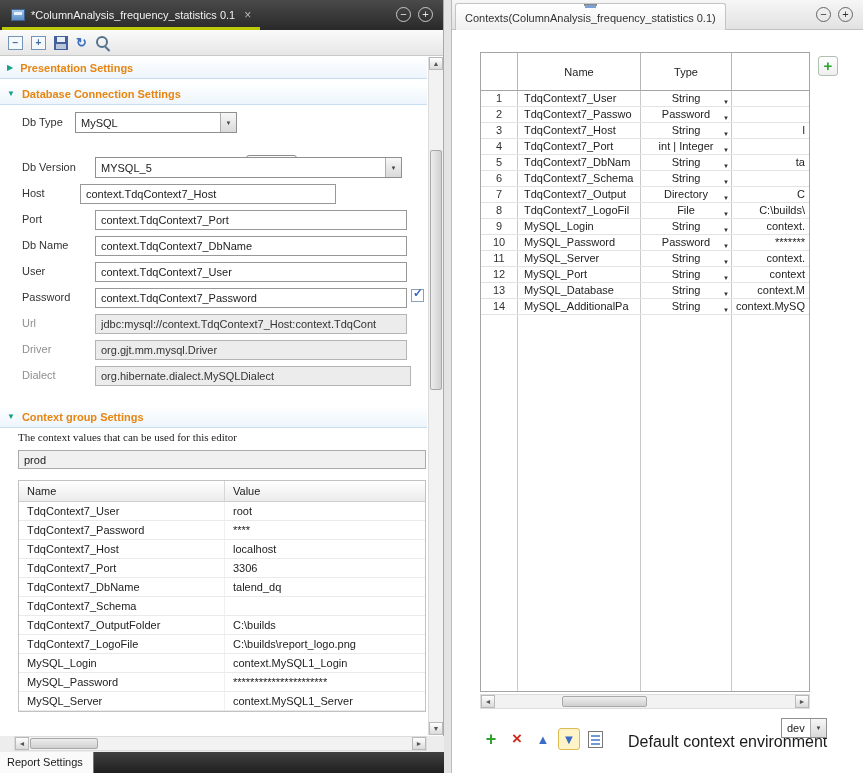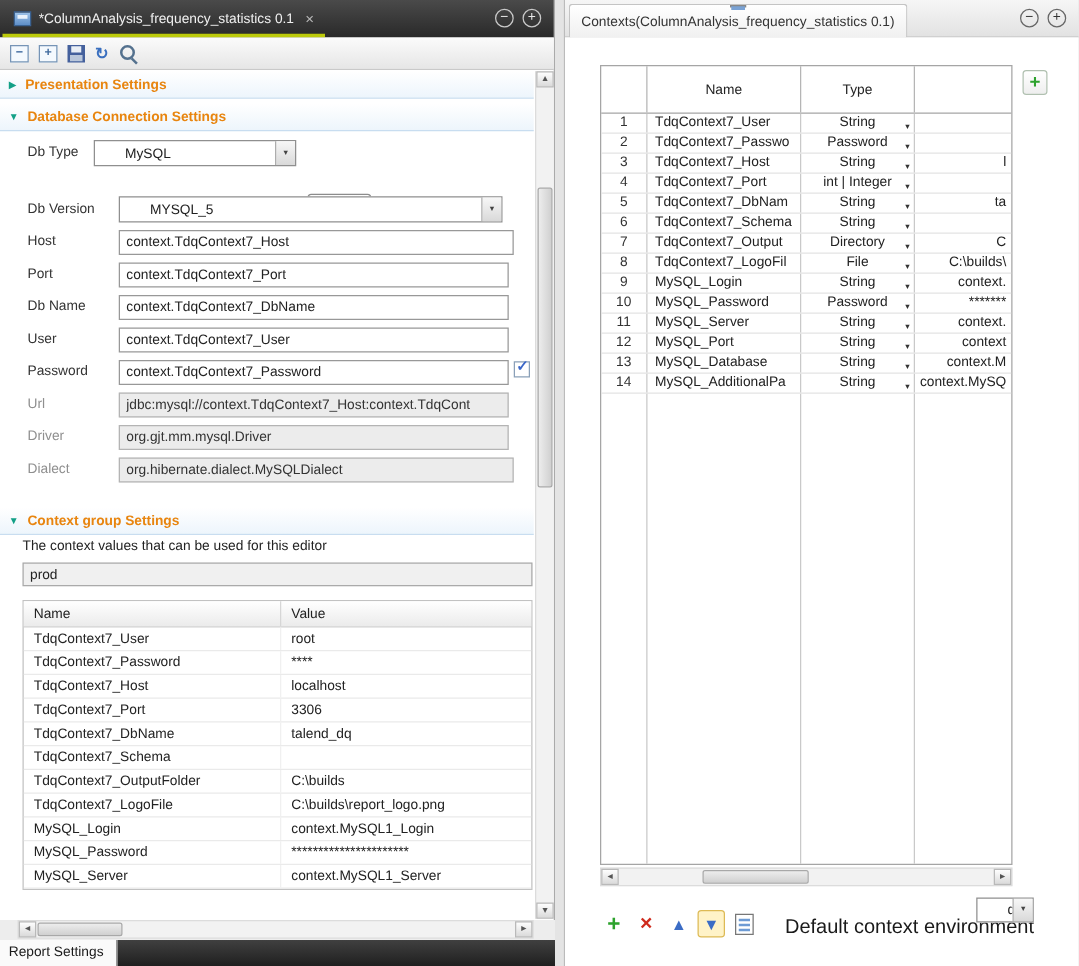--- a/index.html
+++ b/index.html
@@ -33,27 +33,27 @@
   .lp-content { position:absolute; left:0; top:56px; width:428px; height:680px; background:#fff; }
   .section-hdr { position:absolute; left:0; width:427px; height:22px; display:flex; align-items:center; gap:7px; padding-left:7px; background:linear-gradient(#ffffff,#edf5fc); border-bottom:1px solid #c8ddf0; }
   .tri { font-size:8px; color:#13a087; }
   .sec-title { color:#e8850f; font-weight:bold; }
 
   .fl { position:absolute; color:#333; }
   .fl.dim { color:#8f8f8f; }
   .tfield { position:absolute; height:20px; border:1px solid #989898; background:#fff; font:11px "Liberation Sans", sans-serif; padding:2px 5px; color:#222; }
   .tfield.disabled { background:#ececec; border-color:#b4b4b4; color:#333; }
   .combo { position:absolute; display:flex; align-items:center; height:21px; border:1px solid #8f8f8f; background:#fff; }
-  .combo-text { padding-left:5px; flex:1; white-space:nowrap; overflow:hidden;margin-left:19px; }
+  .combo-text { padding-left:5px; flex:1; white-space:nowrap; overflow:hidden; }
   .combo-arrow { width:16px; align-self:stretch; background:linear-gradient(#f7f7f7,#d9d9d9); border-left:1px solid #adadad; font-size:6px; display:flex; align-items:center; justify-content:center; color:#444; }
   .btn-check { position:absolute; height:18px; padding:0 9px; background:linear-gradient(#fdfdfd,#e0e0e0); border:1px solid #8c8c8c; border-radius:3px; font:11px "Liberation Sans", sans-serif; color:#222;margin-top:44px; }
   .chk { position:absolute; width:13px; height:13px; border:1px solid #8aa0b8; background:#fff; }
   .chk span { position:absolute; top:-4px; left:1px; color:#3a66c8; font-weight:bold; font-size:12px; }
 
-  .lg-desc { position:absolute; color:#222; }
+  .lg-desc { position:absolute; color:#222;font-family:Liberation Serif, serif; }
   .prod-field { position:absolute; left:18px; top:394px; width:408px; height:19px; border:1px solid #aaa; background:#f0f0f0; padding:2px 5px; font:11px "Liberation Sans", sans-serif; color:#222; }
   .lg-table { position:absolute; left:18px; top:424px; width:408px; border:1px solid #c2c2c2; background:#fff; }
   .lg-head { display:flex; height:21px; background:linear-gradient(#ffffff,#ebebeb); border-bottom:1px solid #cfcfcf; }
   .lg-h { padding-left:8px; line-height:20px; }
   .lg-h.name { width:206px; border-right:1px solid #d6d6d6; }
   .lg-h.value { flex:1; }
   .lg-row { display:flex; height:19px; border-bottom:1px solid #eaeaea; }
   .lg-c { line-height:18px; overflow:hidden; white-space:nowrap; padding-left:8px; }
   .lg-c.name { width:206px; border-right:1px solid #f0f0f0; }
   .lg-c.value { flex:1; }
@@ -157,21 +157,21 @@
       </div>
       <button class="btn-check" style="top:55px;left:246px">Check</button>
 
       <div class="fl" style="top:105px;left:22px">Db Version</div>
       <div class="combo" style="top:101px;left:95px;width:307px">
         <span class="combo-text">MYSQL_5</span>
         <span class="combo-arrow">▼</span>
       </div>
 
       <div class="fl" style="top:131px;left:22px">Host</div>
-      <input class="tfield" style="top: 128px; left: 95px; width: 316px;" value="context.TdqContext7_Host">
+      <input class="tfield" style="top: 128px; left: 80px; width: 256px;" value="context.TdqContext7_Host">
 
       <div class="fl" style="top:157px;left:22px">Port</div>
       <input class="tfield" style="top: 154px; left: 95px; width: 312px;" value="context.TdqContext7_Port">
 
       <div class="fl" style="top:183px;left:22px">Db Name</div>
       <input class="tfield" style="top: 180px; left: 95px; width: 312px;" value="context.TdqContext7_DbName">
 
       <div class="fl" style="top:209px;left:22px">User</div>
       <input class="tfield" style="top: 206px; left: 95px; width: 312px;" value="context.TdqContext7_User">
 

